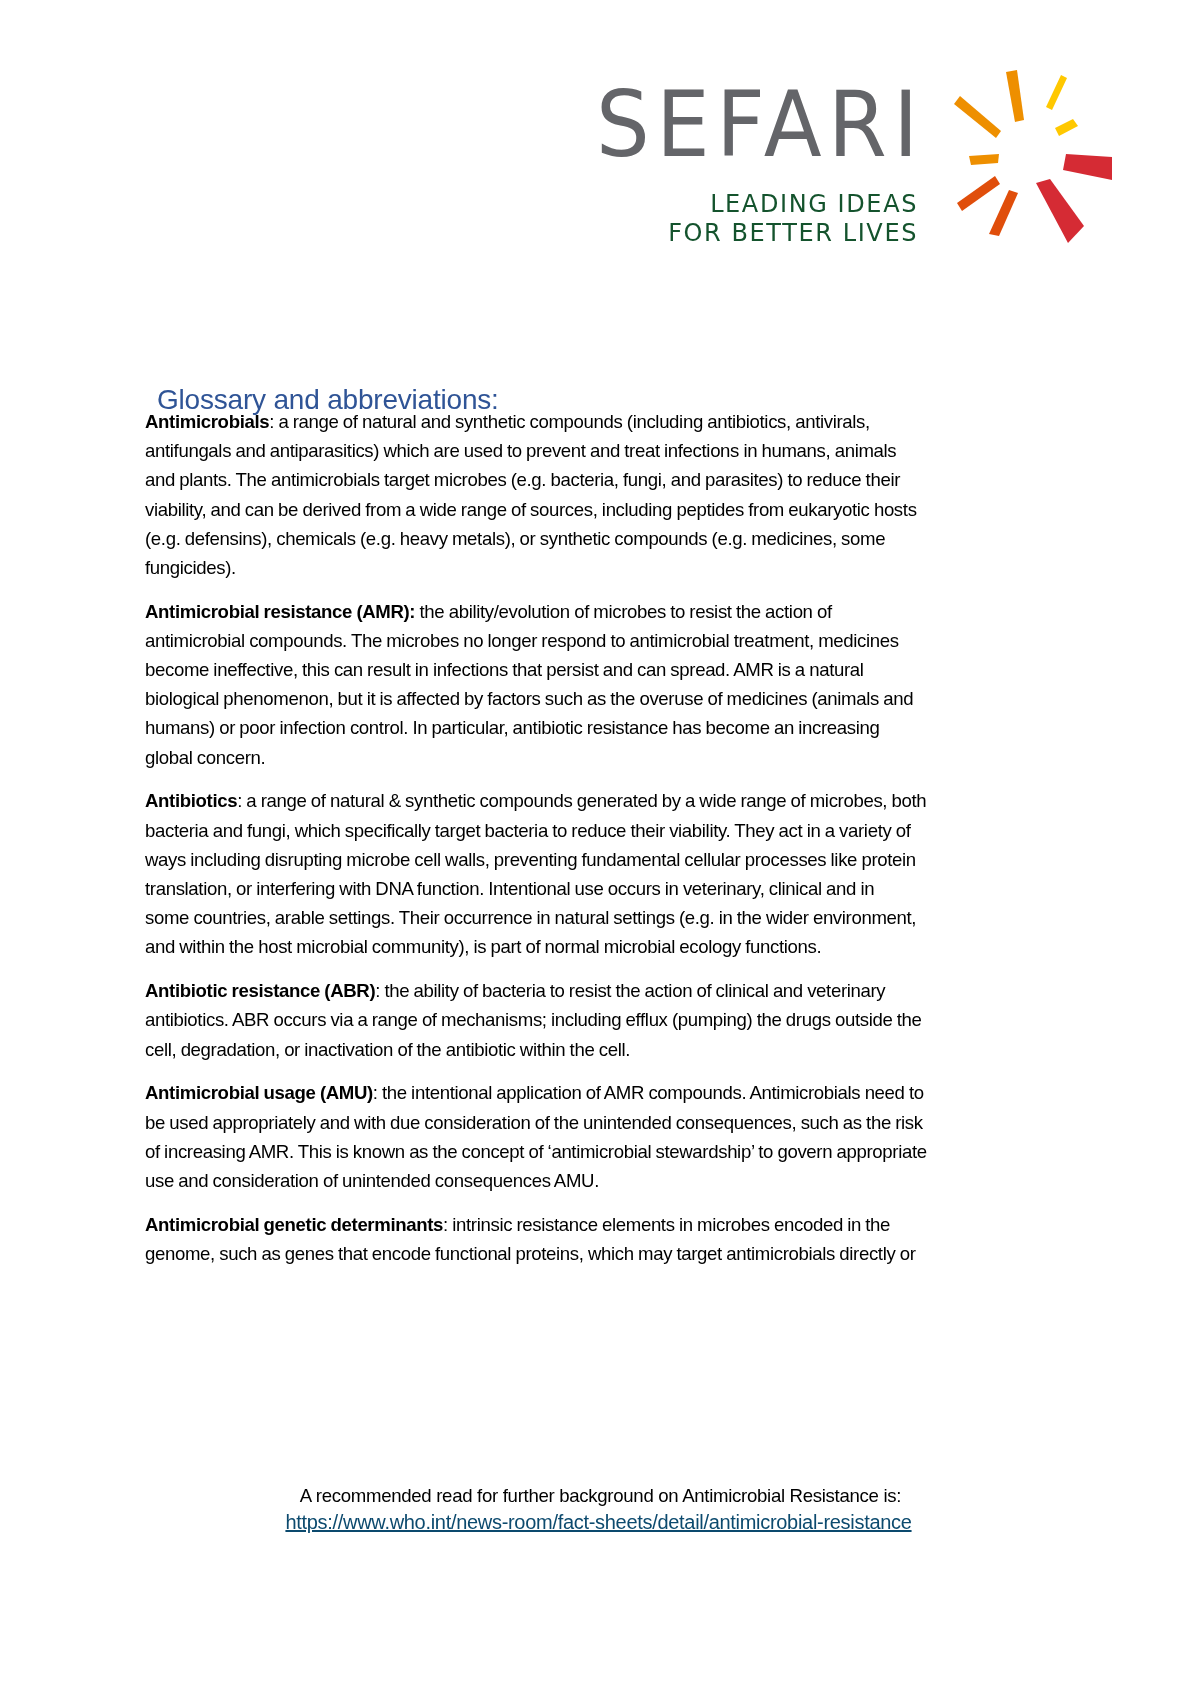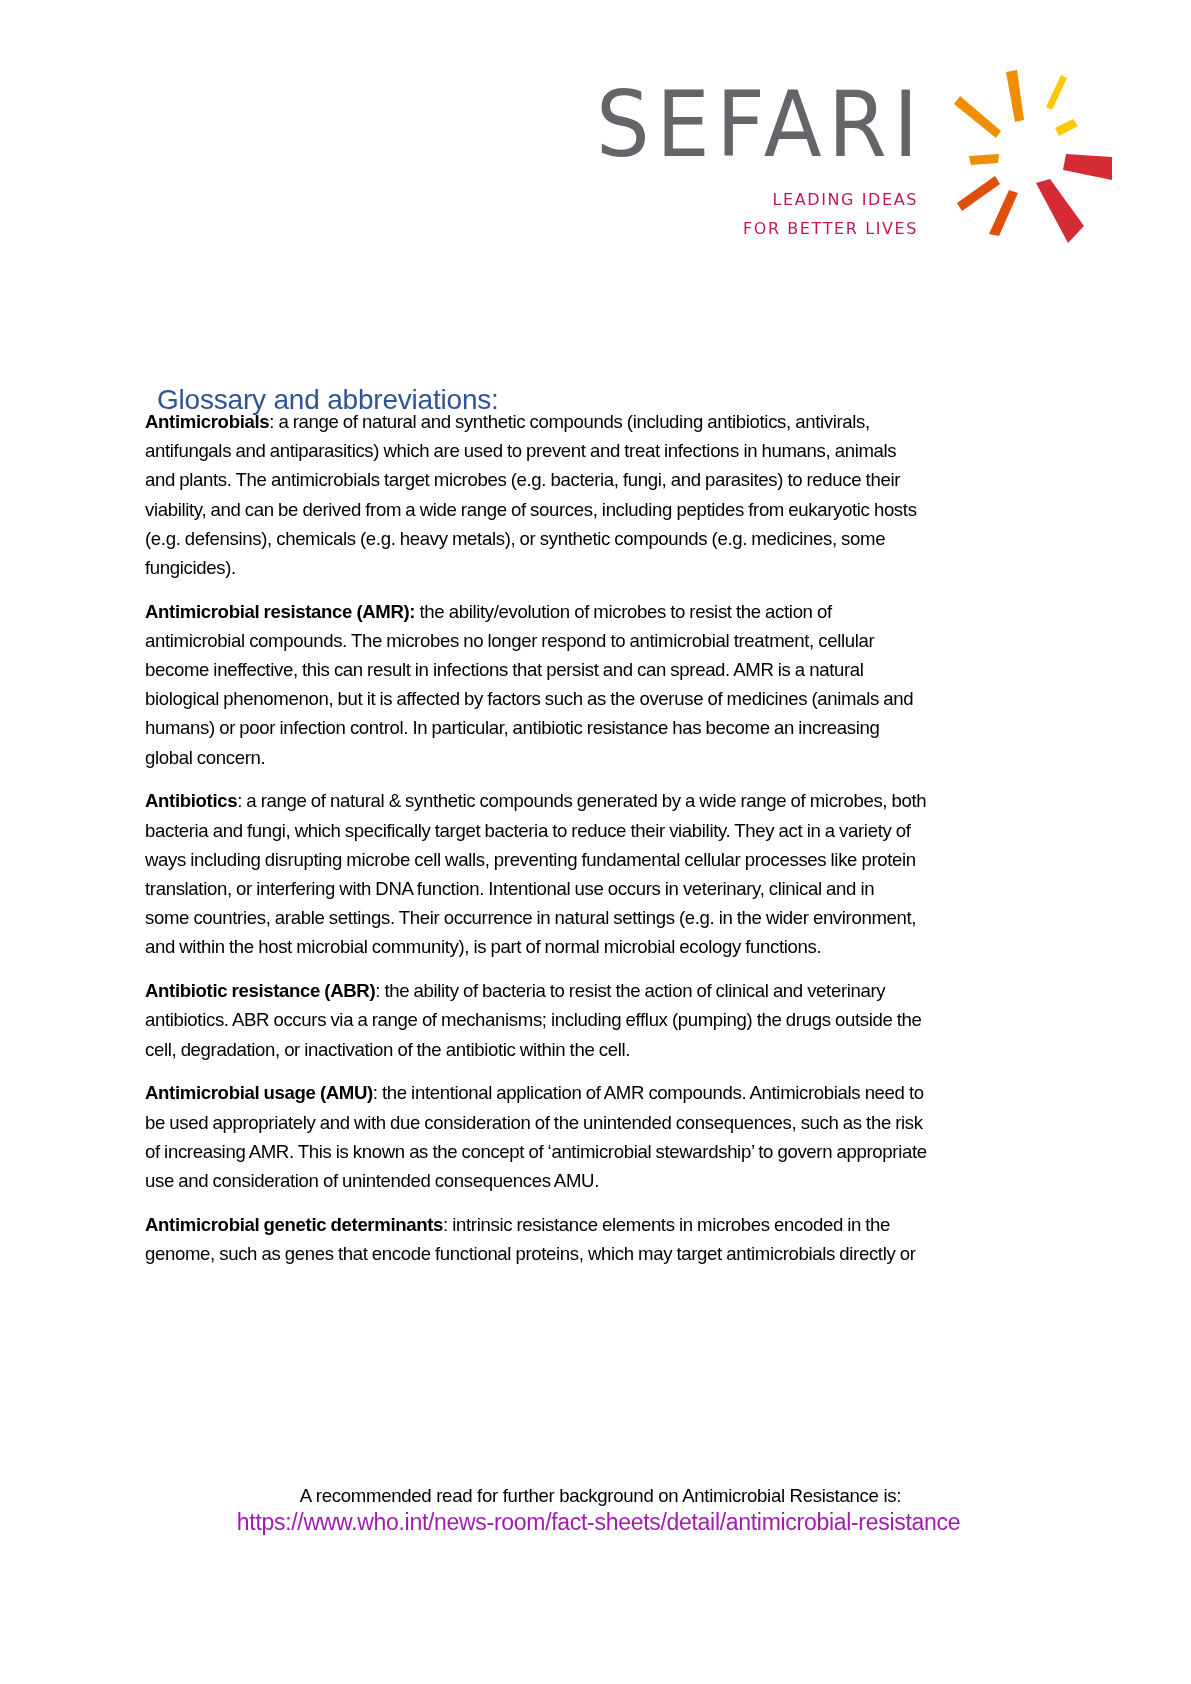--- a/index.html
+++ b/index.html
@@ -35,23 +35,23 @@
     color: #646569;
     font-weight: normal;
     white-space: nowrap;
     transform: scaleX(0.93);
     transform-origin: left top;
   }
   .logo-tagline {
     position: absolute;
     right: 273px;
     font-family: "DejaVu Sans", "Liberation Sans", sans-serif;
-    font-size: 16px;
+    font-size: 24px;
     letter-spacing: 1.6px;
-    color: #be185d;
+    color: #14532d;
     white-space: nowrap;
     text-align: center;
   }
   .tagline-1 { top: 190px; }
   .tagline-2 { top: 219px; }
   .sunburst {
     position: absolute;
     left: 0;
     top: 0;
   }
@@ -102,23 +102,24 @@
   .footer-text {
     display: block;
     font-size: 18.6px;
     line-height: 27px;
     letter-spacing: -0.3px;
     white-space: nowrap;
     padding-left: 10px;
   }
   .footer-link {
     display: inline-block;
-    font-size: 23px;
+    font-size: 20px;
     line-height: 27px;
-    color: #a21caf;
+    color: #0c4a6e;
+    text-decoration: underline;
     letter-spacing: -0.3px;
     white-space: nowrap;
     padding-left: 6px;
   }
 </style>
 </head>
 <body>
 
 <div class="logo">
   <div class="logo-word">SEFARI</div>
@@ -154,21 +155,21 @@
     <span class="line"><span class="term">Antimicrobials</span><span>:</span><span> a range of natural and synthetic compounds (including antibiotics, antivirals,</span></span>
     <span class="line">antifungals and antiparasitics) which are used to prevent and treat infections in humans, animals</span>
     <span class="line">and plants. The antimicrobials target microbes (e.g. bacteria, fungi, and parasites) to reduce their</span>
     <span class="line">viability, and can be derived from a wide range of sources, including peptides from eukaryotic hosts</span>
     <span class="line">(e.g. defensins), chemicals (e.g. heavy metals), or synthetic compounds (e.g. medicines, some</span>
     <span class="line">fungicides).</span>
   </div>
 
   <div class="entry">
     <span class="line"><span class="term">Antimicrobial resistance (AMR):</span><span></span><span> the ability/evolution of microbes to resist the action of</span></span>
-    <span class="line">antimicrobial compounds. The microbes no longer respond to antimicrobial treatment, cellular</span>
+    <span class="line">antimicrobial compounds. The microbes no longer respond to antimicrobial treatment, medicines</span>
     <span class="line">become ineffective, this can result in infections that persist and can spread. AMR is a natural</span>
     <span class="line">biological phenomenon, but it is affected by factors such as the overuse of medicines (animals and</span>
     <span class="line">humans) or poor infection control. In particular, antibiotic resistance has become an increasing</span>
     <span class="line">global concern.</span>
   </div>
 
   <div class="entry">
     <span class="line"><span class="term">Antibiotics</span><span>:</span><span> a range of natural &amp; synthetic compounds generated by a wide range of microbes, both</span></span>
     <span class="line">bacteria and fungi, which specifically target bacteria to reduce their viability. They act in a variety of</span>
     <span class="line">ways including disrupting microbe cell walls, preventing fundamental cellular processes like protein</span>

